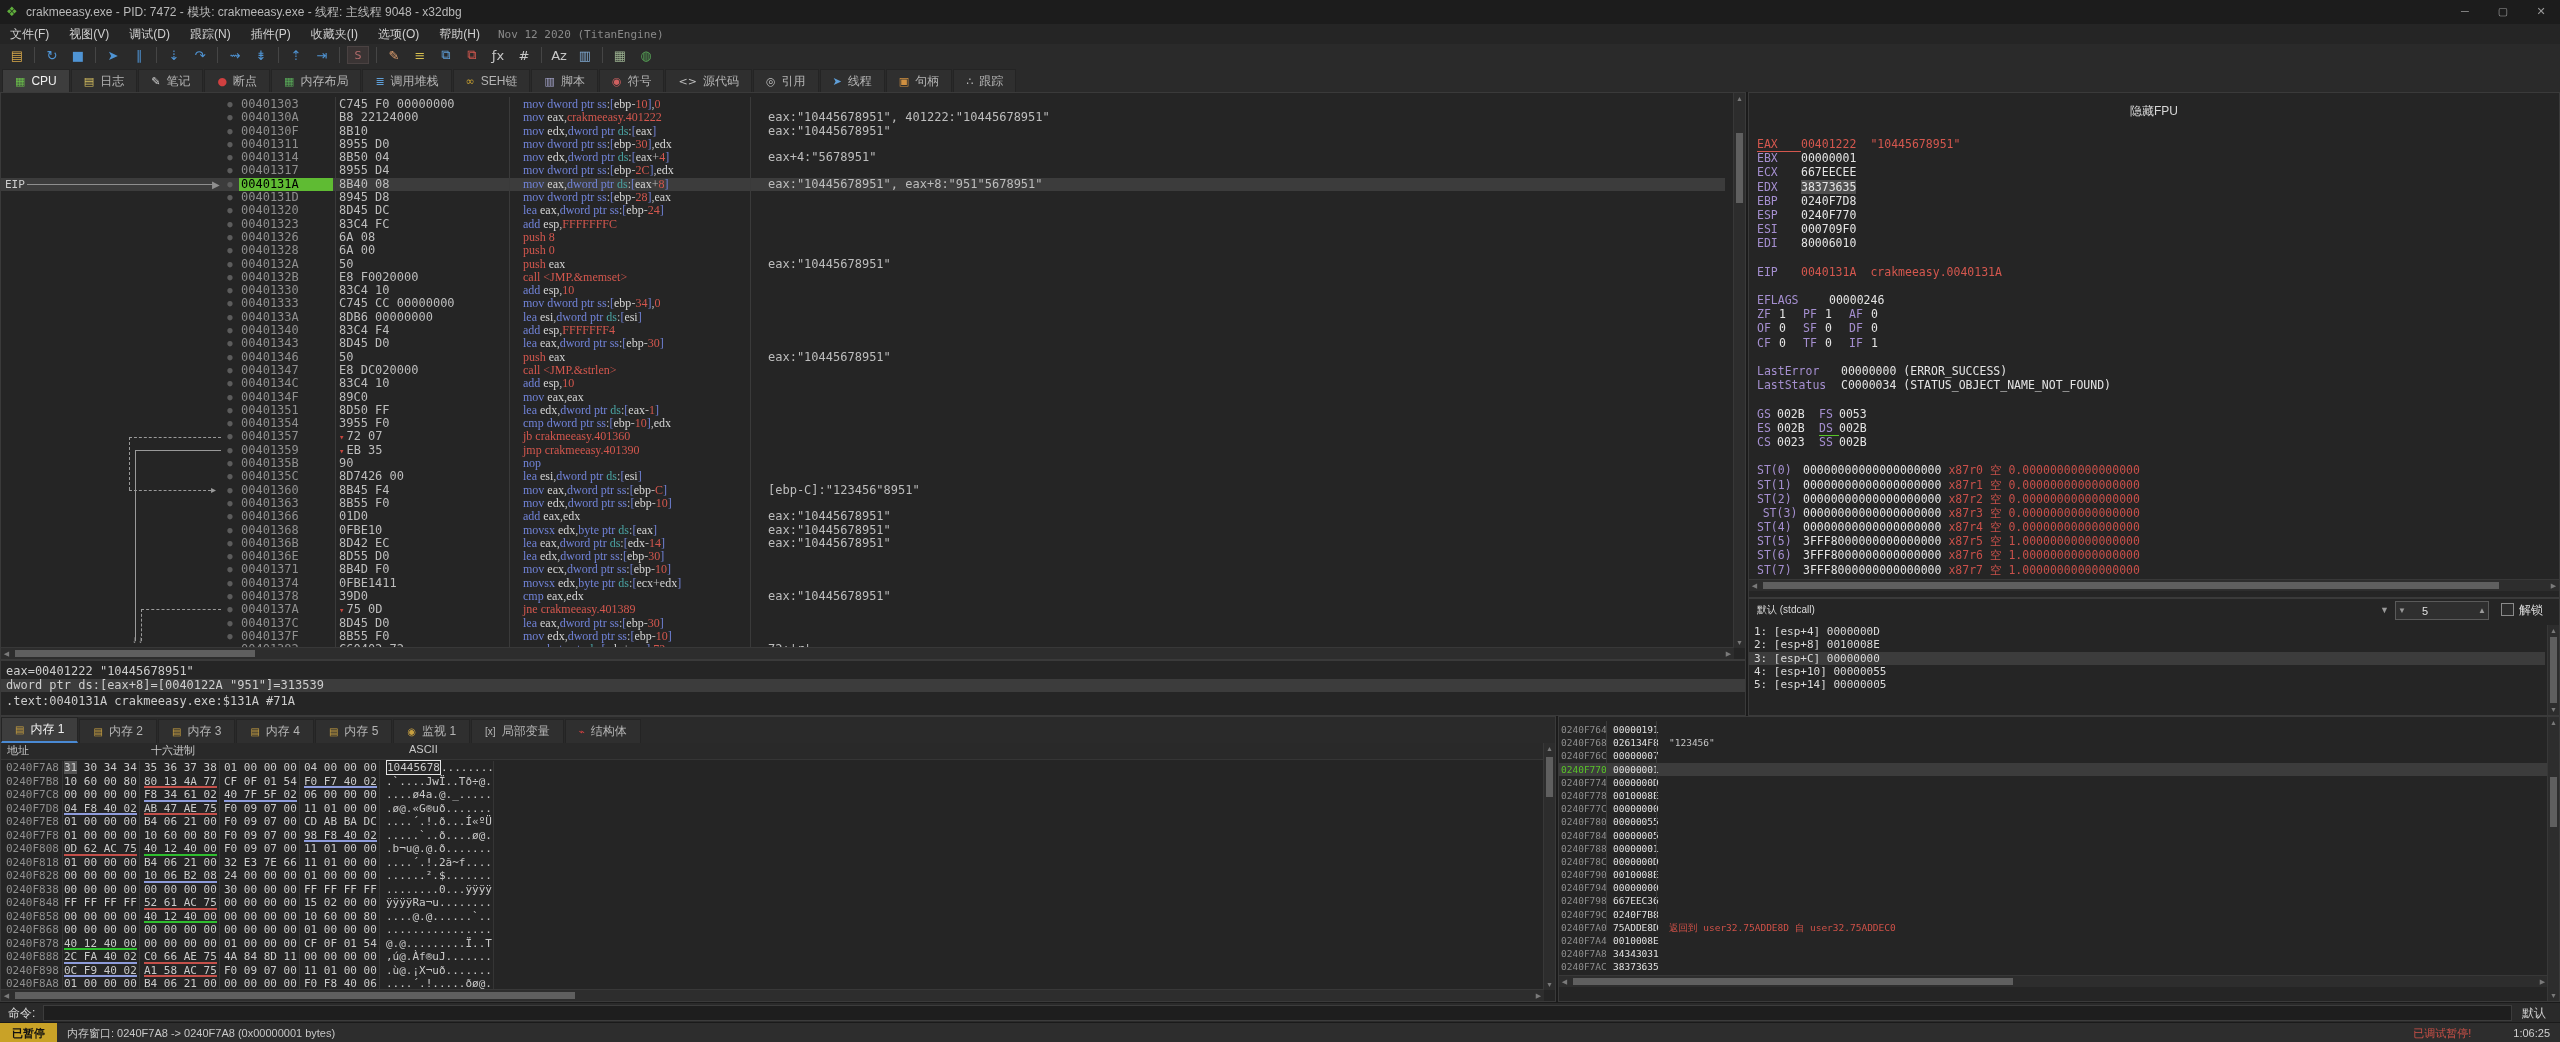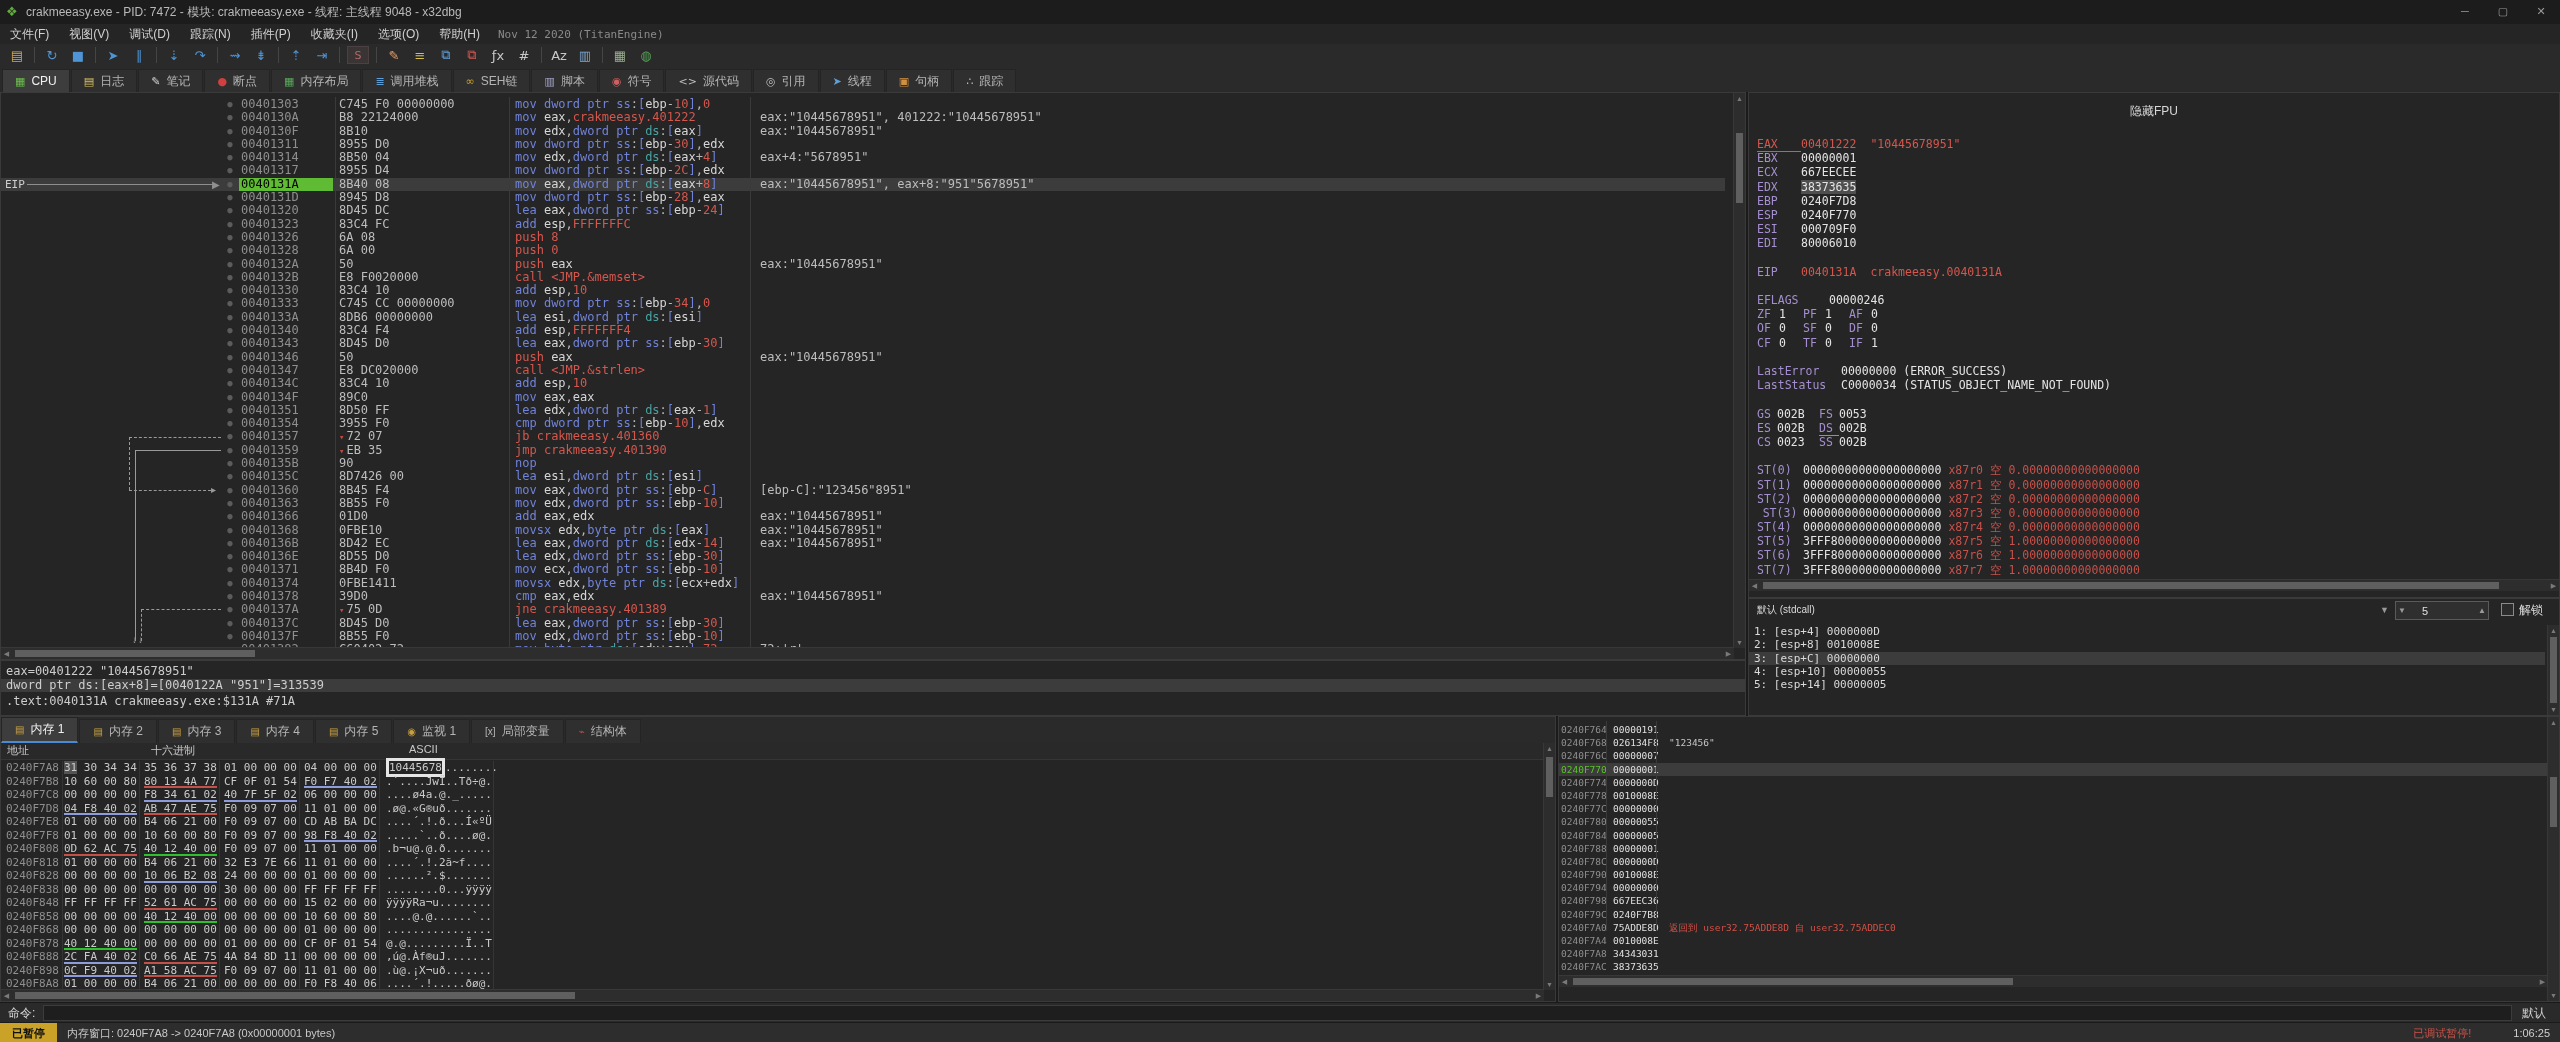--- a/index.html
+++ b/index.html
@@ -43,21 +43,21 @@
   #drows{position:absolute;left:0;top:5px;width:1724px;height:551px;overflow:hidden;}
   .drow{display:flex;height:13.3px;line-height:13.3px;font-family:"DejaVu Sans Mono",monospace;
         font-size:12px;white-space:pre;}
   .drow.cur{background:#3c3c3c;}
   .c-gut{width:220px;flex:none;}
   .c-dot{width:18px;flex:none;text-align:center;color:#5c5c5c;font-size:9px;}
   .c-addr{width:92px;flex:none;color:#8f8f8f;padding-left:2px;}
   .cur .c-addr{background:#5fbb33;color:#000;}
   .c-bytes{width:172px;flex:none;color:#bdbdbd;padding-left:6px;position:relative;}
   .jmark{color:#c9473f;font-size:9px;margin-right:2px;}
-  .c-instr{width:240px;flex:none;padding-left:4px;}
+  .c-instr{width:240px;flex:none;padding-left:12px;font-family:Liberation Serif, serif;}
   .c-cmt{flex:1;color:#bdbdbd;padding-left:5px;overflow:hidden;}
   .t-blue{color:#7183d8;} .t-red{color:#d4574e;} .t-teal{color:#4aa3a3;}
   .t-gray{color:#b8b8b8;} .t-reg{color:#d6d6d6;}
   .vsep{position:absolute;top:4px;bottom:12px;width:1px;background:#3a3a3a;}
   #eip-tag{position:absolute;left:4px;font-size:11px;color:#cfcfcf;font-family:"DejaVu Sans Mono",monospace;}
   .eip-line{position:absolute;height:1px;background:#8f8f8f;}
   .eip-head{position:absolute;color:#8f8f8f;font-size:10px;line-height:10px;}
   .jline{position:absolute;}
   .jl-h{height:0;border-top:1px dashed #9a9a9a;}
   .jl-v{width:0;border-left:1px dashed #9a9a9a;}
@@ -112,21 +112,21 @@
              border-bottom:1px solid #353535;background:#292929;}
   #dump-rows{position:absolute;left:0;top:44px;right:12px;font-family:"DejaVu Sans Mono",monospace;font-size:11px;}
   .dmprow{display:flex;height:13.5px;line-height:13.5px;white-space:pre;color:#cacaca;}
   .dp-addr{width:58px;flex:none;color:#8f8f8f;padding-left:5px;}
   .dp-g{width:73px;flex:none;margin-right:7px;}
   .dp-g.u-r{box-shadow:inset 0 -2px 0 #c4504a;}
   .dp-g.u-b{box-shadow:inset 0 -2px 0 #8e9cdc;}
   .dp-g.u-g{box-shadow:inset 0 -2px 0 #2fbf2f;}
   .selbyte{background:#545454;}
   .dp-ascii{width:108px;flex:none;margin-left:2px;}
-  .abox{border:3px solid #e5e5e5;text-align:right;}
+  .abox{border:1px solid #e5e5e5;text-align:right;}
   .dvsep{position:absolute;top:44px;bottom:12px;width:1px;background:#353535;}
 
   
   #stack-rows{position:absolute;left:0;top:6px;right:12px;font-family:"DejaVu Sans Mono",monospace;font-size:9.5px;}
   .srow{display:flex;height:13.2px;line-height:13.2px;white-space:pre;}
   .srow.sel{background:#3c3c3c;}
   .sp-addr{width:46px;flex:none;color:#8f8f8f;padding-left:2px;}
   .sp-addr.esp{color:#58c428;}
   .sp-val{width:48px;flex:none;color:#e0e0e0;padding-left:6px;}
   .sp-cmt{flex:1;color:#c4c4c4;padding-left:8px;overflow:hidden;}

